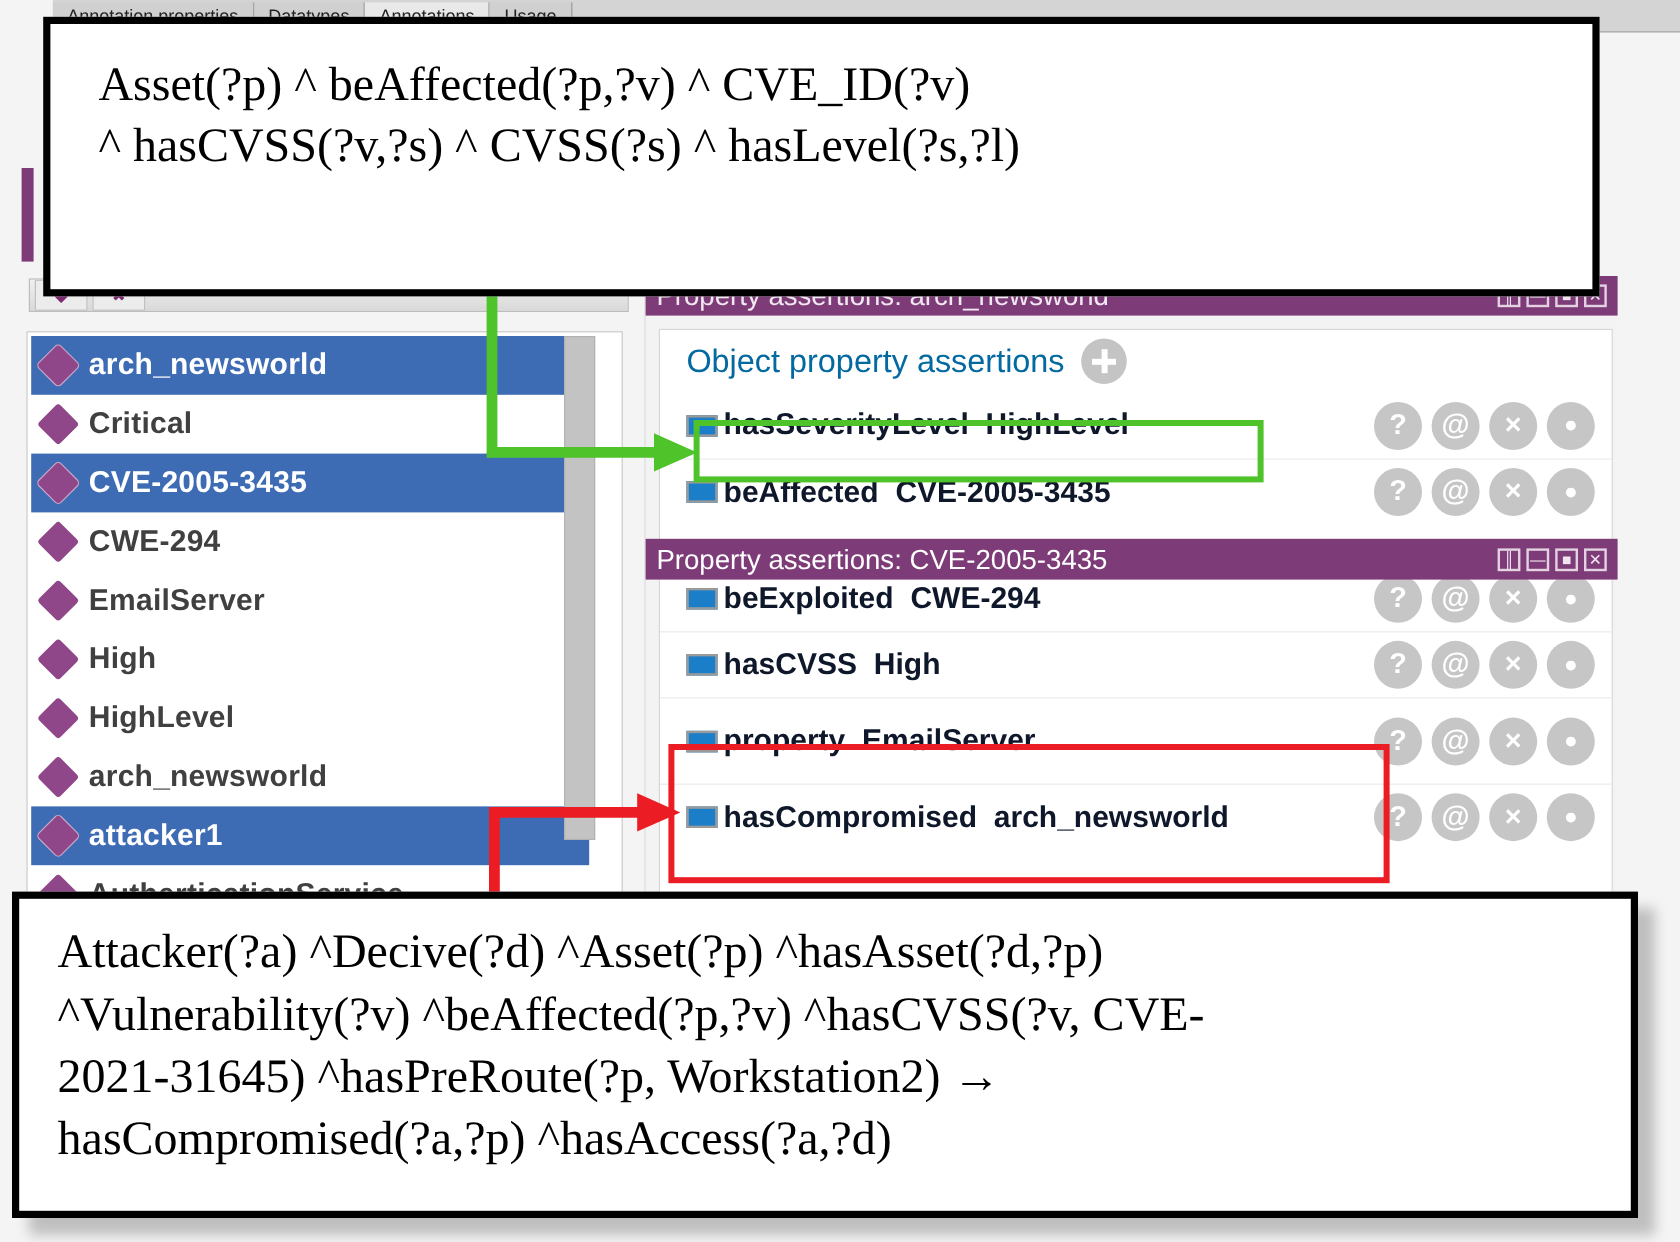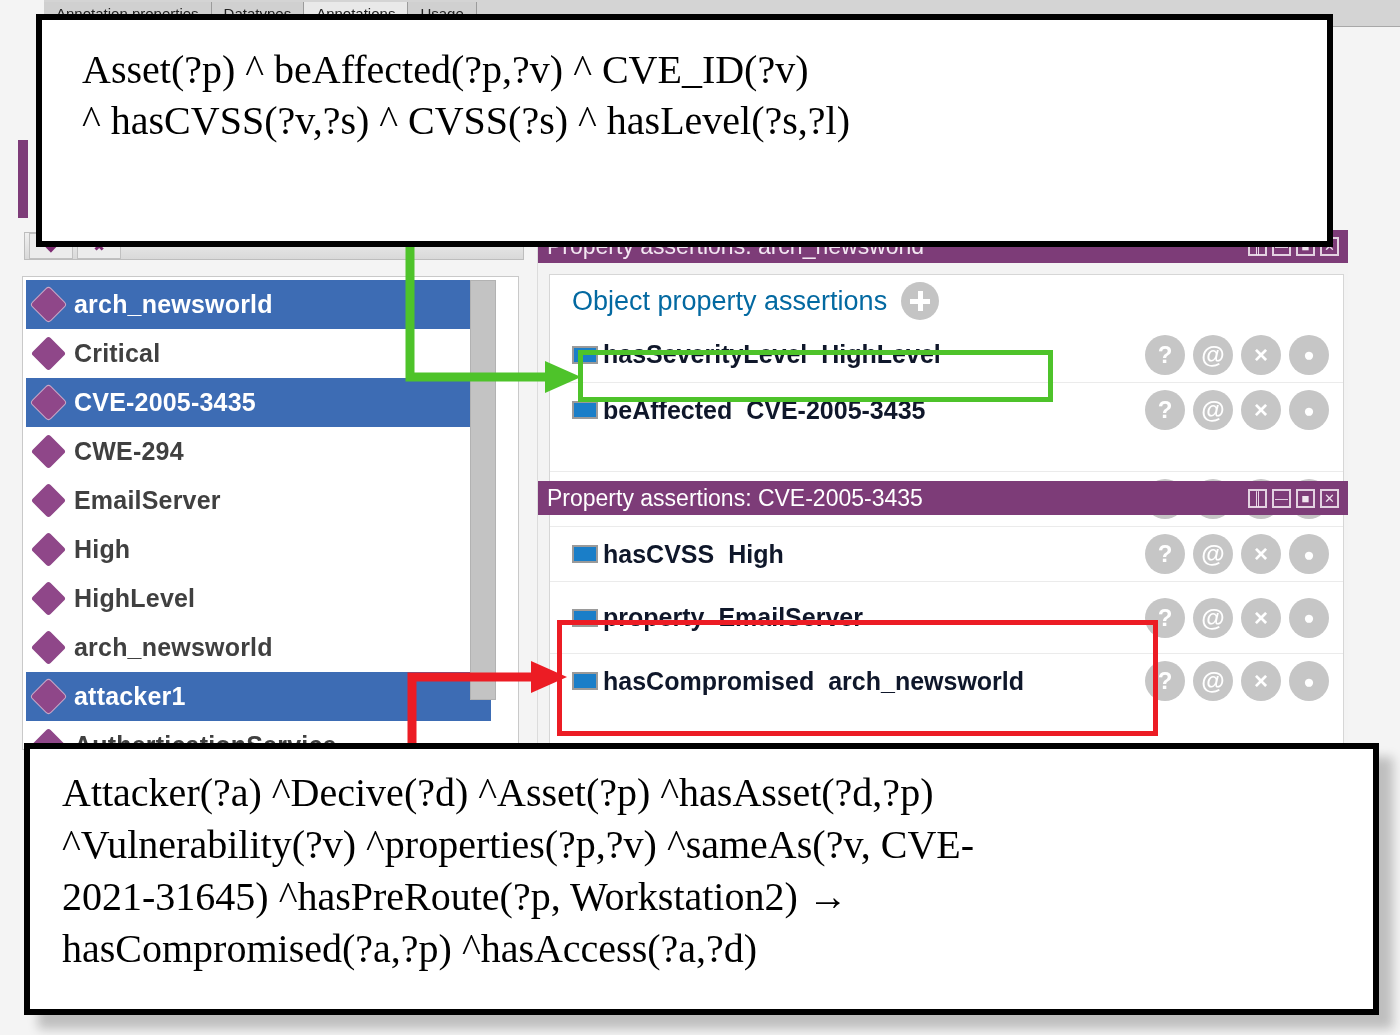--- a/index.html
+++ b/index.html
@@ -234,21 +234,21 @@
     align-items: center;
     justify-content: center;
     font-size: 24px;
     font-weight: bold;
     line-height: 1;
   }
   .ricon.circ { font-size: 19px; }
 
   .inner-titlebar {
     position: absolute;
-    left: 0; top: 243px;
+    left: 0; top: 211px;
     width: 810px; height: 34px;
     background: #7d3c78;
     color: #ffffff;
     font-size: 23px;
     display: flex;
     align-items: center;
     padding-left: 9px;
     box-sizing: border-box;
     z-index: 4;
   }
@@ -280,21 +280,21 @@
     font-size: 40px;
     line-height: 1.28;
     white-space: nowrap;
   }
   #rulebox-top {
     left: 36px; top: 14px;
     width: 1297px; height: 233px;
     padding: 24px 0 0 40px;
   }
   #rulebox-bottom {
-    left: 24px; top: 743px;
+    left: 10px; top: 743px;
     width: 1355px; height: 272px;
     padding: 18px 0 4px 32px;
     box-shadow: 14px 14px 10px rgba(0,0,0,0.22);
   }
   #rulebox-bottom .line { font-size: 40px; line-height: 1.30; }
 </style>
 </head>
 <body>
 
 <div id="root">
@@ -483,18 +483,18 @@
     <path d="M 133 6 L 169 22 L 133 38 Z" fill="#ec1c24"></path>
   </svg>
 
   <div class="rulebox" id="rulebox-top">
     <div class="line">Asset(?p) ^ beAffected(?p,?v) ^ CVE_ID(?v)</div>
     <div class="line">^ hasCVSS(?v,?s) ^ CVSS(?s) ^ hasLevel(?s,?l)</div>
   </div>
 
   <div class="rulebox" id="rulebox-bottom">
     <div class="line">Attacker(?a) ^Decive(?d) ^Asset(?p) ^hasAsset(?d,?p)</div>
-    <div class="line">^Vulnerability(?v) ^properties(?p,?v) ^sameAs(?v, CVE-</div>
+    <div class="line">^Vulnerability(?v) ^beAffected(?p,?v) ^hasCVSS(?v, CVE-</div>
     <div class="line">2021-31645) ^hasPreRoute(?p, Workstation2) →</div>
     <div class="line">hasCompromised(?a,?p) ^hasAccess(?a,?d)</div>
   </div>
 
 </div>
 
 </body></html>

